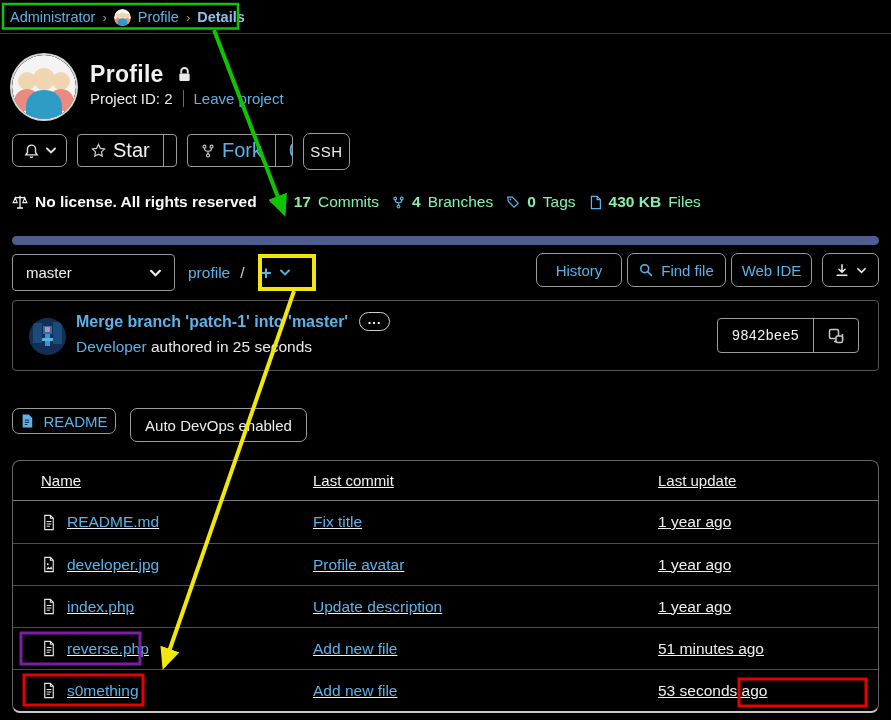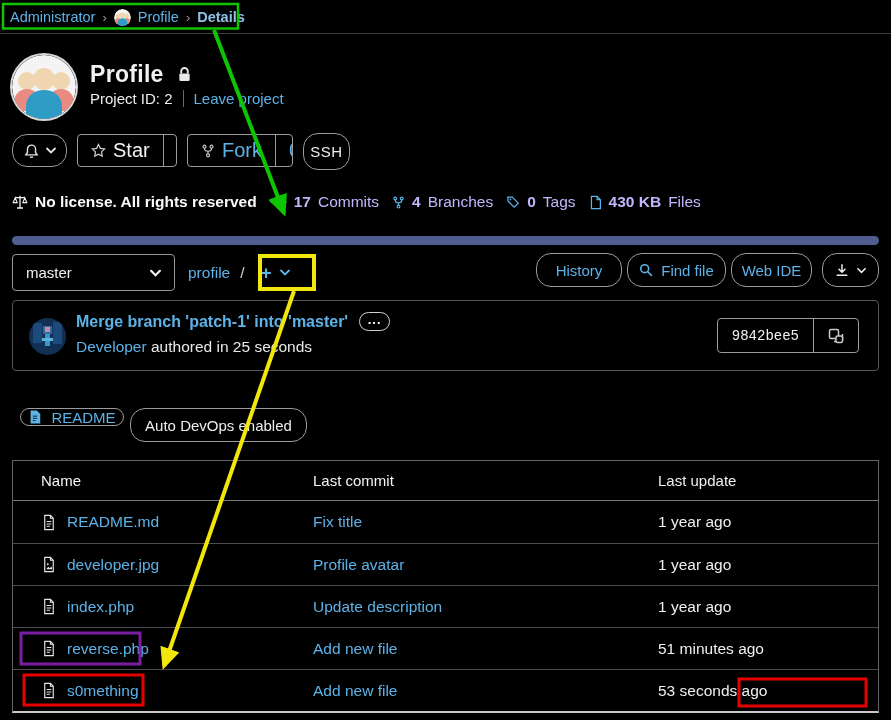--- a/index.html
+++ b/index.html
@@ -16,34 +16,34 @@
   .top-divider { position:absolute; left:0; top:33px; width:891px; height:1px; background:#3d3d3d; }
 
   
   .proj-avatar { position:absolute; left:12px; top:55px; width:64px; height:64px; border-radius:50%; overflow:hidden; box-shadow:0 0 0 2px #d9d9d9; }
   .proj-title-row { position:absolute; left:90px; top:61px; display:flex; align-items:center; gap:13px; }
   .proj-title { font-size:23px; font-weight:bold; letter-spacing:.3px; }
   .proj-sub { position:absolute; left:90px; top:90px; display:flex; align-items:flex-end; gap:10px; font-size:15px; color:#ededed; }
   .vdiv { width:1px; height:17px; background:#6b6b6b; }
 
   
-  .btn { display:flex; align-items:center; justify-content:center; border:1px solid #9b9b9b; border-radius:15px; background:#000; color:#ededed; font-size:15px; cursor:pointer; }
+  .btn { display:flex; align-items:center; justify-content:center; border:1px solid #9b9b9b; border-radius:7px; background:#000; color:#ededed; font-size:15px; cursor:pointer; }
   .actions-row { position:absolute; left:12px; top:134px; display:flex; gap:10px; align-items:flex-start; }
   .bell-btn { width:55px; height:33px; gap:7px; }
   .count-group { display:flex; height:33px; border:1px solid #9b9b9b; border-radius:4px; overflow:hidden; }
   .count-group .seg { display:flex; align-items:center; justify-content:center; gap:7px; padding:0 13px; font-size:20px; }
   .count-group .seg + .seg { border-left:1px solid #9b9b9b; }
   .star-group { width:100px; }
   .fork-group { width:106px; }
   .fork-group .seg { color:#5db2e8; }
   .ssh-btn { width:47px; height:37px; margin-top:-1px; letter-spacing:.5px; }
 
   
   .stats-row { position:absolute; left:12px; top:191px; height:22px; display:flex; align-items:center; gap:13px; font-size:15.5px; }
-  .stat { display:flex; align-items:center; gap:7px; color:#c4b5fd; }
+  .stat { display:flex; align-items:center; gap:7px; color:#86efac; }
   .stat b { font-weight:bold; }
   .stat.license { color:#fafafa; font-weight:bold; }
 
   
   .lang-bar { position:absolute; left:12px; top:236px; width:867px; height:9px; border-radius:5px; }
 
   
   .branch-select { position:absolute; left:12px; top:254px; width:163px; height:37px; border:1px solid #969696; border-radius:4px; display:flex; align-items:center; justify-content:space-between; padding:0 13px; font-size:15px; color:#f0f0f0; cursor:pointer; background:#000; }
   .path-group { position:absolute; left:188px; top:254px; height:37px; display:flex; align-items:center; gap:10px; font-size:15.5px; }
   .path-sep { color:#d0d0d0; }
@@ -59,25 +59,25 @@
   .commit-avatar { position:absolute; left:16px; top:17px; width:37px; height:37px; border-radius:50%; overflow:hidden; }
   .commit-msg-row { position:absolute; left:63px; top:11px; display:flex; align-items:center; gap:11px; }
   .commit-msg { font-size:16px; font-weight:bold; color:#5db2e8; }
   .ellipsis-btn { width:31px; height:19px; border:1.5px solid #cfcfcf; border-radius:10px; background:#000; color:#fff; font-size:13px; line-height:14px; text-align:center; letter-spacing:1px; cursor:pointer; font-weight:bold; }
   .commit-byline { position:absolute; left:63px; top:37px; font-size:15.5px; color:#e8e8e8; }
   .sha-group { position:absolute; right:19px; top:17px; height:35px; display:flex; border:1px solid #9b9b9b; border-radius:4px; overflow:hidden; }
   .sha-text { display:flex; align-items:center; padding:0 14px; font-family:"Liberation Mono","DejaVu Sans Mono",monospace; font-size:14px; color:#f2f2f2; }
   .copy-btn { display:flex; align-items:center; justify-content:center; width:45px; border-left:1px solid #9b9b9b; cursor:pointer; }
 
   
-  .readme-btn { position:absolute; left:20px; top:408px; width:104px; height:18px; color:#5db2e8; gap:9px; }
+  .readme-btn { position:absolute; left:12px; top:408px; width:104px; height:26px; color:#5db2e8; gap:9px; }
   .devops-btn { position:absolute; left:130px; top:408px; width:177px; height:34px; }
 
   
-  .file-table { position:absolute; left:12px; top:460px; width:867px; border:1px solid #636363; border-bottom:2px solid #c9c9c9; border-radius:0; }
+  .file-table { position:absolute; left:12px; top:460px; width:867px; border:1px solid #636363; border-bottom:2px solid #c9c9c9; border-radius:8px;text-decoration:underline; }
   .ft-header { display:flex; height:40px; align-items:center; font-size:15px; color:#f5f5f5; border-bottom:1px solid #7a7a7a; }
   .ft-row { display:flex; height:42px; align-items:center; font-size:15.5px; }
   .ft-row + .ft-row { border-top:1px solid #4c4c4c; }
   .col-name { flex:0 0 300px; padding-left:28px; display:flex; align-items:center; gap:10px; }
   .ft-header .col-name { padding-left:28px; }
   .col-commit { flex:1; }
   .col-update { flex:0 0 220px; padding-right:19px; color:#efefef; }
   .file-icon { flex:0 0 auto; display:flex; }
 
   

